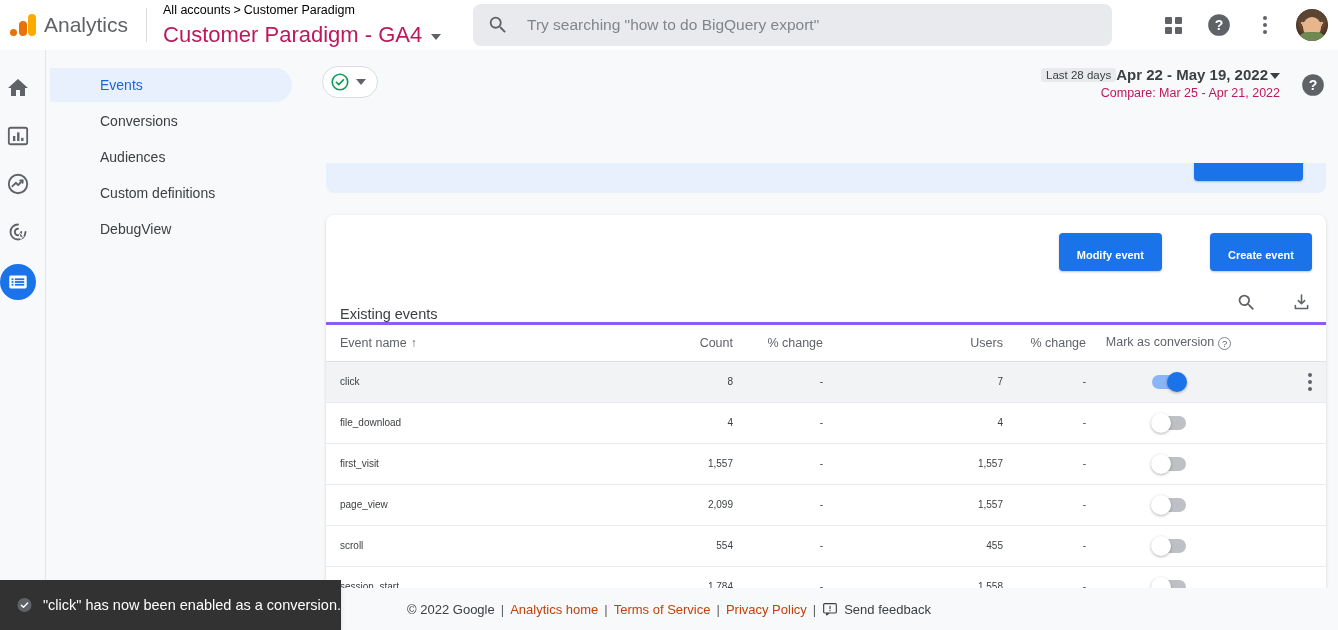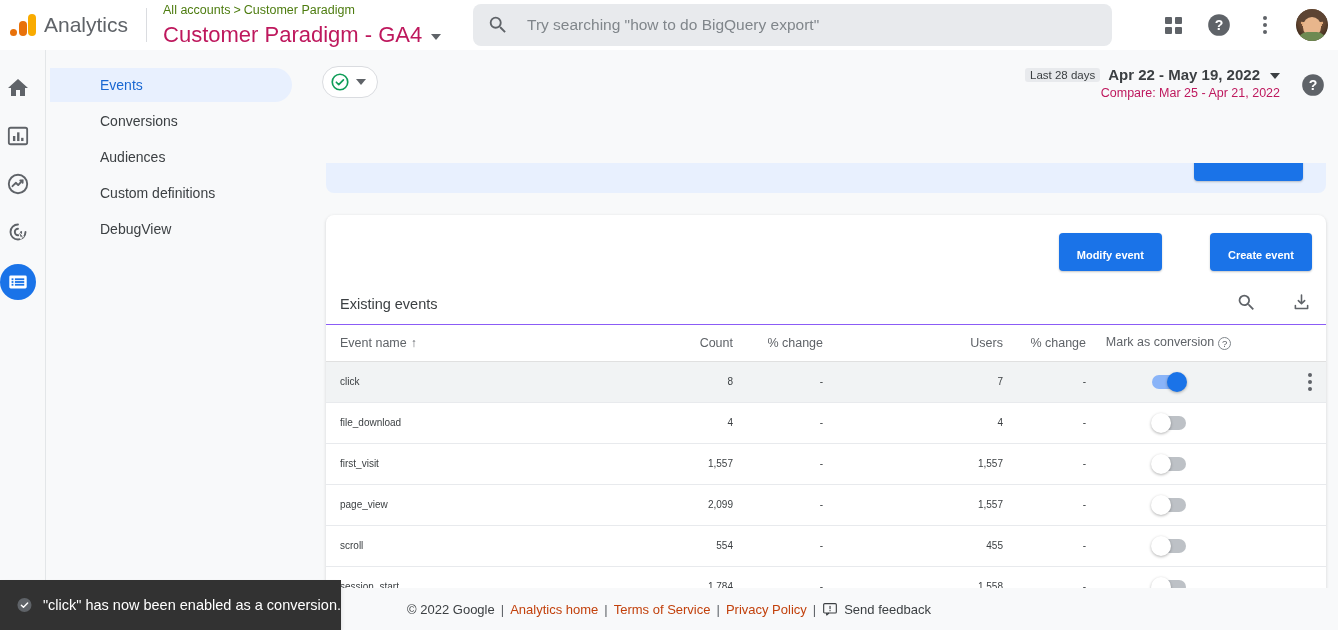--- a/index.html
+++ b/index.html
@@ -42,21 +42,21 @@
   .brand-name {
     font-size: 21px; color: #5f6368; letter-spacing: 0;
     white-space: nowrap;
   }
   .brand-divider {
     width: 1px; height: 34px; background: #dadce0;
     margin: 0 16px 0 18px; flex: none;
   }
   .acct-block { display: flex; flex-direction: column; justify-content: center; }
   .breadcrumb {
-    font-size: 12.5px; color: #4d7c0f; white-space: nowrap;
+    font-size: 12.5px; color: #000000; white-space: nowrap;
     line-height: 16px; margin-bottom: 3px;
   }
   .breadcrumb .sep { margin: 0 3px; }
   .property-row { display: flex; align-items: center; }
   .property-name {
     font-size: 22px; color: #be185d; white-space: nowrap; line-height: 28px;
   }
   .caret-down {
     width: 0; height: 0; margin-left: 9px; margin-top: 4px;
     border-left: 5px solid transparent;
@@ -169,21 +169,21 @@
     width: 0; height: 0;
     border-left: 5px solid transparent;
     border-right: 5px solid transparent;
     border-top: 6px solid #5f6368;
   }
 
   .date-block {
     position: absolute; right: 58px; top: 16px;
     text-align: right; cursor: pointer;
   }
-  .date-line1 { display: flex; align-items: center; justify-content: flex-end; gap: 8px; }
+  .date-line1 { display: flex; align-items: center; justify-content: flex-end; }
   .date-chip {
     font-size: 11.5px; color: #3c4043; background: #e8eaed;
     padding: 1px 5px; border-radius: 3px; white-space: nowrap;
   }
   .date-main {
     font-size: 15px; color: #3c4043; font-weight: bold; white-space: nowrap;
   }
   .date-caret {
     width: 0; height: 0; margin-left: 2px; margin-top: 2px;
     border-left: 5px solid transparent;
@@ -233,23 +233,23 @@
     font-size: 11px; font-weight: bold;
     cursor: pointer; padding: 16px 18px;
     box-shadow: 0 1px 2px rgba(60,64,67,.3);
     white-space: nowrap;
   }
   .btn-modify { right: 164px; }
   .btn-create { right: 14px; }
 
   .table-head-bar {
     height: 42px; position: relative;
-    display: flex; align-items: center;
+    display: flex; align-items: flex-end;
     padding: 0 0 0 14px;
-    border-bottom: 1px solid #8b5cf6;
+    border-bottom: 3px solid #8b5cf6;
   }
   .table-title { font-size: 14.5px; color: #3c4043; }
   .table-head-icons {
     position: absolute; right: 14px; top: 0; height: 42px;
     display: flex; align-items: center; gap: 34px;
   }
 
   
   table { width: 1000px; border-collapse: collapse; table-layout: fixed; }
   th, td { padding: 0; }

